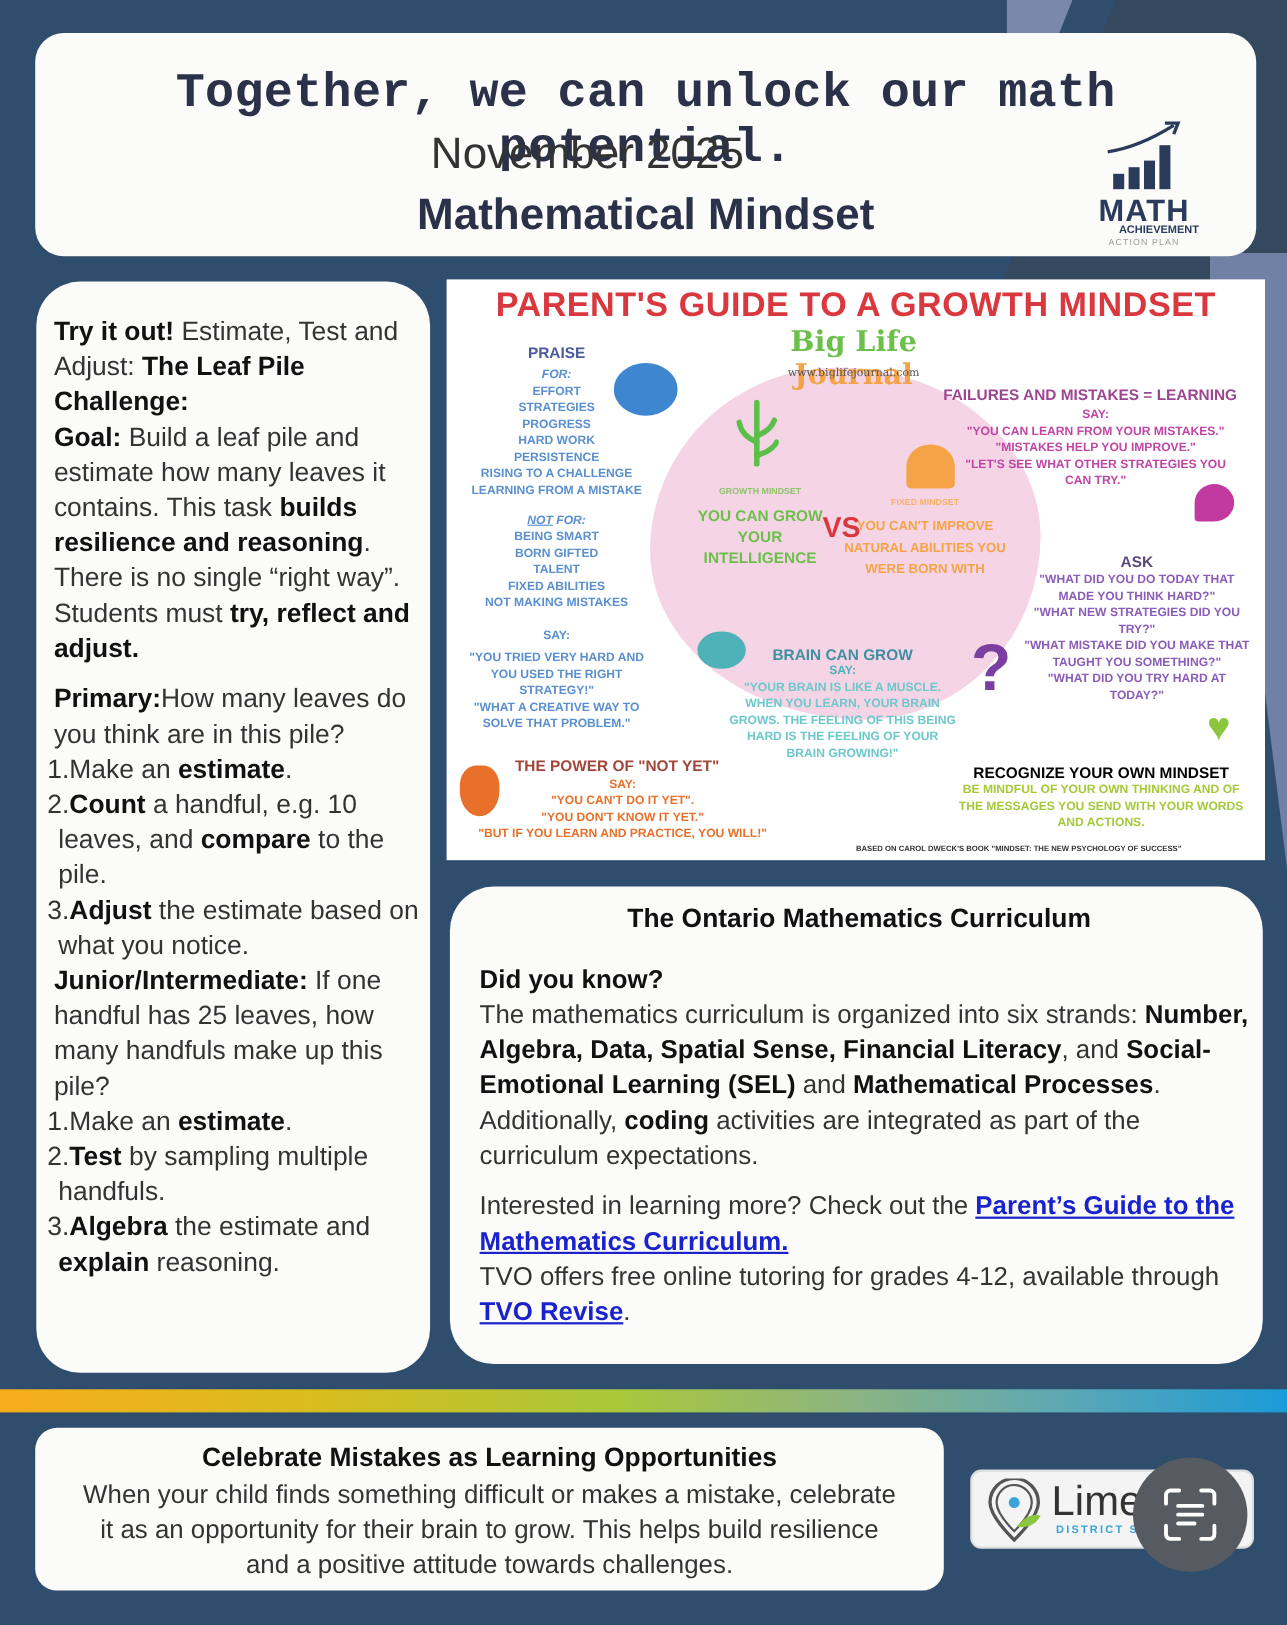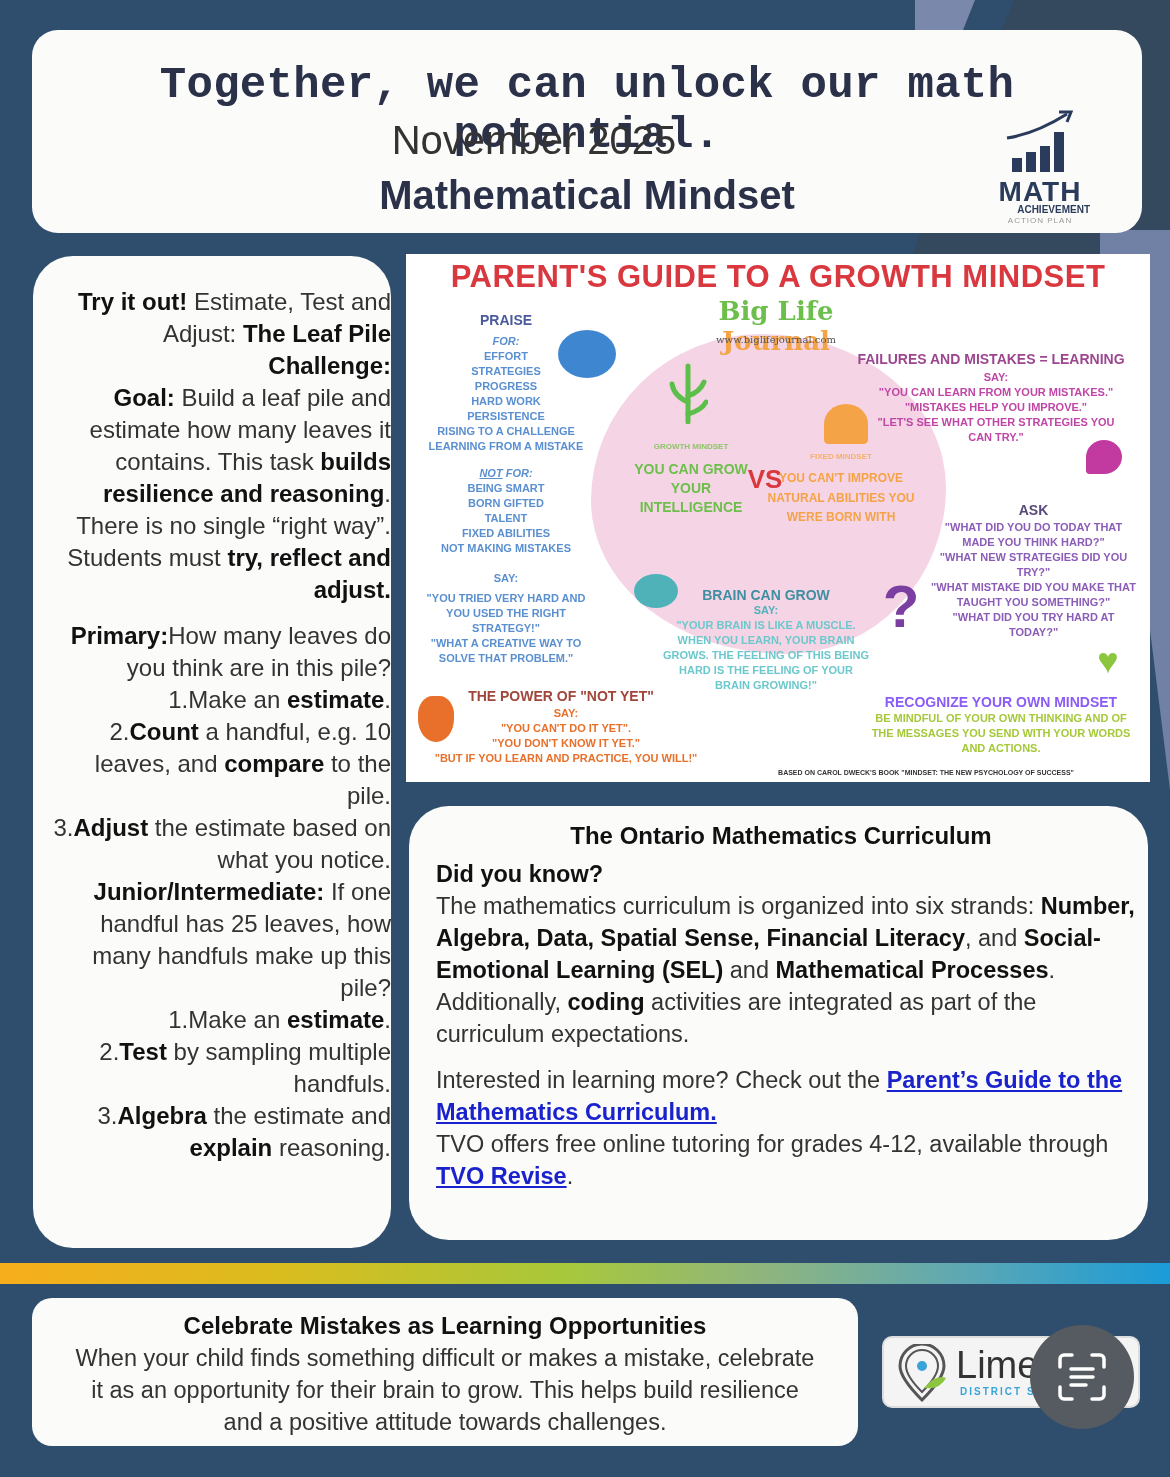--- a/index.html
+++ b/index.html
@@ -36,35 +36,35 @@
     font-family: "Liberation Sans", sans-serif; font-weight: bold; font-size: 28px; color: #2a3b5c; letter-spacing: 1px; }
   .mathlogo .m2 { position: absolute; top: 115px; left: 0; width: 100px; text-align: right;
     font-family: "Liberation Sans", sans-serif; font-weight: bold; font-size: 10px; color: #2a3b5c; }
   .mathlogo .m3 { position: absolute; top: 128px; left: 0; width: 100px; text-align: center;
     font-family: "Liberation Sans", sans-serif; font-size: 8px; color: #999; letter-spacing: 1px; }
 
   
   .left-card { left: 33px; top: 256px; width: 358px; height: 992px; border-radius: 40px; padding: 30px 0 0 16px; }
   .left-card p { font-family: "Liberation Sans", sans-serif; font-size: 24px; line-height: 32px; color: #333; }
   .left-card b { color: #111; }
-  .left-card .block { margin-bottom: 14px; text-align: right; }
+  .left-card .block { margin-bottom: 14px; }
   .left-card .li { margin-left: -6px; }
 
   
   .info { position: absolute; left: 406px; top: 254px; width: 744px; height: 528px; background: #fff; overflow: hidden; }
   .info .t { position: absolute; text-align: center; font-family: "Liberation Sans", sans-serif; font-weight: bold; text-transform: uppercase; }
   .info .title { left: 0; width: 744px; top: 5px; font-size: 31px; color: #d9383f; letter-spacing: 0.5px; }
   .brain { position: absolute; left: 185px; top: 80px; width: 355px; height: 320px; background: #f5d5e5; border-radius: 48% 52% 45% 55% / 52% 48% 52% 48%; }
   .brain2 { position: absolute; left: 290px; top: 330px; width: 80px; height: 50px; background: #f5d5e5; border-radius: 0 0 40px 40px; }
   .bubble { position: absolute; border-radius: 50%; }
   .small { font-size: 11px; line-height: 15px; }
 
   
   .curr-card { left: 409px; top: 806px; width: 739px; height: 434px; border-radius: 40px; padding: 16px 0 0 27px; }
-  .curr-card .ctitle { font-family: "Liberation Sans", sans-serif; font-weight: bold; font-size: 24px; color: #111; text-align: center; width: 690px; margin-bottom: 8px; }
+  .curr-card .ctitle { font-family: "Liberation Sans", sans-serif; font-weight: bold; font-size: 24px; color: #111; text-align: center; width: 690px; margin-bottom: 24px; }
   .curr-card p { font-family: "Liberation Sans", sans-serif; font-size: 23.5px; line-height: 32px; color: #333; }
   .curr-card b { color: #111; }
   .curr-card a { color: #1a22cc; font-weight: bold; text-decoration: underline; }
 
   .rainbow { position: absolute; left: 0; top: 1263px; width: 1170px; height: 21px;
     background: linear-gradient(90deg, #f7ad1c 0%, #d8bd1f 25%, #a8c83a 48%, #8fb57d 65%, #5fa8b3 82%, #1a9bd8 100%); }
 
   .celebrate { left: 32px; top: 1298px; width: 826px; height: 148px; border-radius: 20px; text-align: center; padding-top: 12px; }
   .celebrate .ct { font-family: "Liberation Sans", sans-serif; font-weight: bold; font-size: 24px; color: #111; line-height: 32px; }
   .celebrate .cb { font-family: "Liberation Sans", sans-serif; font-size: 23.5px; color: #333; line-height: 32px; }
@@ -196,21 +196,21 @@
 
   <div class="bubble" style="left:12px;top:442px;width:36px;height:46px;background:#e8702a;border-radius:40% 40% 50% 50%"></div>
   <div class="t" style="left:40px;width:230px;top:434px;font-size:14px;color:#a0463a">THE POWER OF "NOT YET"</div>
   <div class="t small" style="left:10px;width:300px;top:452px;color:#e8702a">
     <div>SAY:</div>
       <div>"YOU CAN'T DO IT YET".</div>
       <div>"YOU DON'T KNOW IT YET."</div>
       <div>"BUT IF YOU LEARN AND PRACTICE, YOU WILL!"</div>
   </div>
 
-  <div class="t" style="left:455px;width:280px;top:440px;font-size:14px;color:#8b5cf6">RECOGNIZE YOUR OWN MINDSET</div>
+  <div class="t" style="left:455px;width:280px;top:440px;font-size:14px;color:#000000">RECOGNIZE YOUR OWN MINDSET</div>
   <div class="t small" style="left:458px;width:274px;top:457px;color:#a5c93a">BE MINDFUL OF YOUR OWN THINKING AND OF THE MESSAGES YOU SEND WITH YOUR WORDS AND ACTIONS.</div>
 
   <div class="t" style="left:320px;width:400px;top:515px;font-size:7px;color:#333">BASED ON CAROL DWECK'S BOOK "MINDSET: THE NEW PSYCHOLOGY OF SUCCESS"</div>
 </div>
 
 <div class="card curr-card">
   <div class="ctitle">The Ontario Mathematics Curriculum</div>
   <p><b>Did you know?</b></p>
   <p><span>The mathematics curriculum is organized into six strands: </span><b>Number, Algebra, Data, Spatial Sense, Financial Literacy</b><span>, and </span><b>Social- Emotional Learning (SEL)</b><span> and </span><b>Mathematical Processes</b><span>.</span></p>
   <p><span>Additionally, </span><b>coding</b><span> activities are integrated as part of the curriculum expectations.</span></p>

